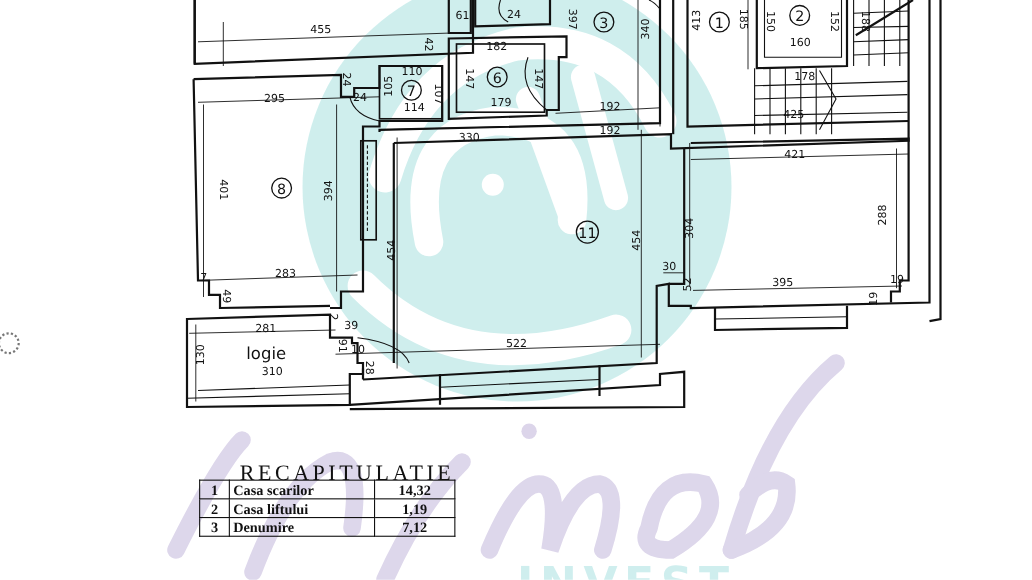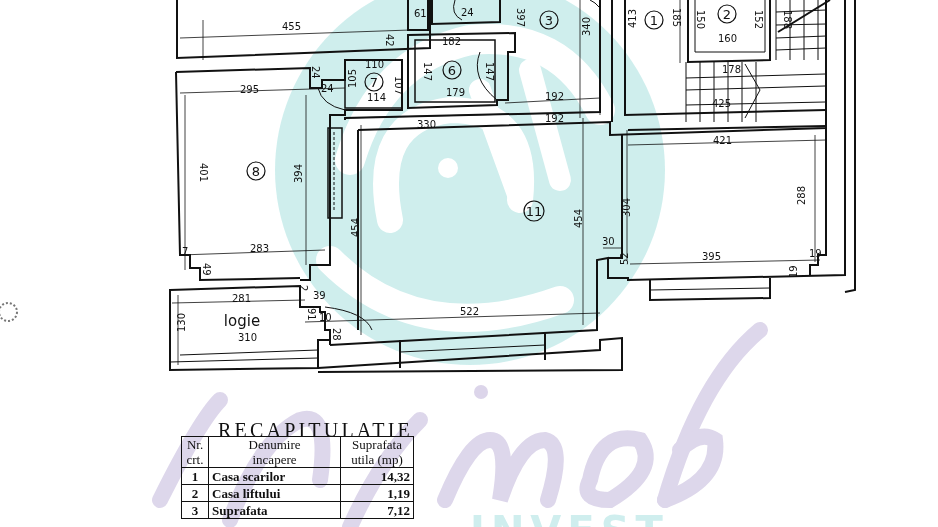--- a/index.html
+++ b/index.html
@@ -10,21 +10,21 @@
   .room-num { font-family: "DejaVu Sans", sans-serif; font-size: 13px; fill: #111; }
   .logie { font-family: "DejaVu Sans", sans-serif; font-size: 15px; fill: #111; }
   .recap-title { position: absolute; left: 218px; top: 419px; font-family: "Liberation Serif", serif;
                  font-size: 20px; letter-spacing: 3.2px; color: #111; }
   table.recap { position: absolute; left: 181px; top: 436px; border-collapse: collapse;
                 font-family: "Liberation Serif", serif; font-size: 13px; color: #111; }
   table.recap td, table.recap th { border: 1px solid #111; padding: 0 3px; height: 16px; line-height: 15px; }
   table.recap th { font-weight: normal; text-align: center; }
   table.recap td.nr { text-align: center; width: 20px; font-weight: bold; }
   table.recap td.name { width: 125px; text-align: left; font-weight: bold; font-family: Liberation Serif, serif; }
-  table.recap td.area { width: 66px; text-align: right; font-weight: bold; }
+  table.recap td.area { width: 66px; text-align: center; font-weight: bold; }
   table.recap th.nrh { width: 20px; }
   table.recap th.nameh { width: 125px; }
   table.recap th.areah { width: 66px; }
   .wm-bottom { position: absolute; left: 470px; top: 508px; font-family: "DejaVu Sans", sans-serif;
                font-weight: bold; font-size: 40px; color: #cfeeee; letter-spacing: 6px; pointer-events: none; }
 </style>
 </head>
 <body>
 
 <svg id="plan" viewBox="0 0 938 527" xmlns="http://www.w3.org/2000/svg">
@@ -224,36 +224,31 @@
     <path d="M590 480 Q 600 430 640 440 Q 660 470 610 500 Q 580 500 590 480"></path>
     <path d="M665 500 Q 700 380 760 330"></path>
     <path d="M665 500 Q 720 480 715 440 Q 700 430 680 450"></path>
   </g>
   <circle cx="481" cy="392" r="7" fill="#dcd5ea"></circle>
 </svg>
 
 <div class="recap-title">RECAPITULATIE</div>
 <table class="recap">
   <tbody>
-      <tr>
-    <th class="nrh"><span>Nr.</span><br><span>crt.</span></th>
-    <th class="nameh"><span>Denumire</span><br><span>incapere</span></th>
-    <th class="areah"><span>Suprafata</span><br><span>utila (mp)</span></th>
-  </tr>
   <tr>
     <td class="nr">1</td>
     <td class="name">Casa scarilor</td>
     <td class="area">14,32</td>
   </tr>
   <tr>
     <td class="nr">2</td>
     <td class="name">Casa liftului</td>
     <td class="area">1,19</td>
   </tr>
   <tr>
     <td class="nr">3</td>
-    <td class="name">Suprafata</td>
+    <td class="name">Denumire</td>
     <td class="area">7,12</td>
   </tr>
 </tbody>
   </table>
 
 <div class="wm-bottom">INVEST</div>
 
 </body></html>

